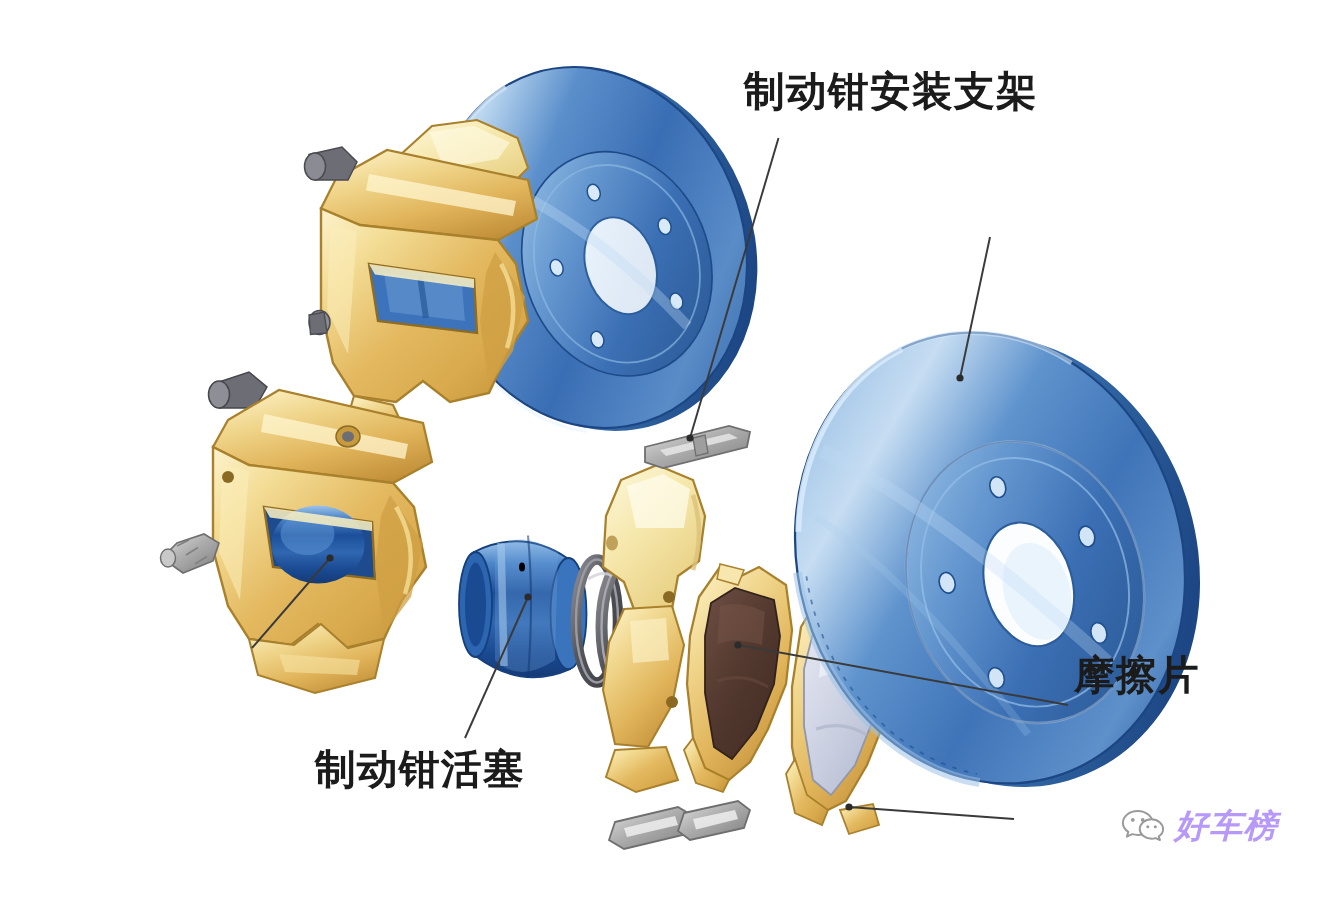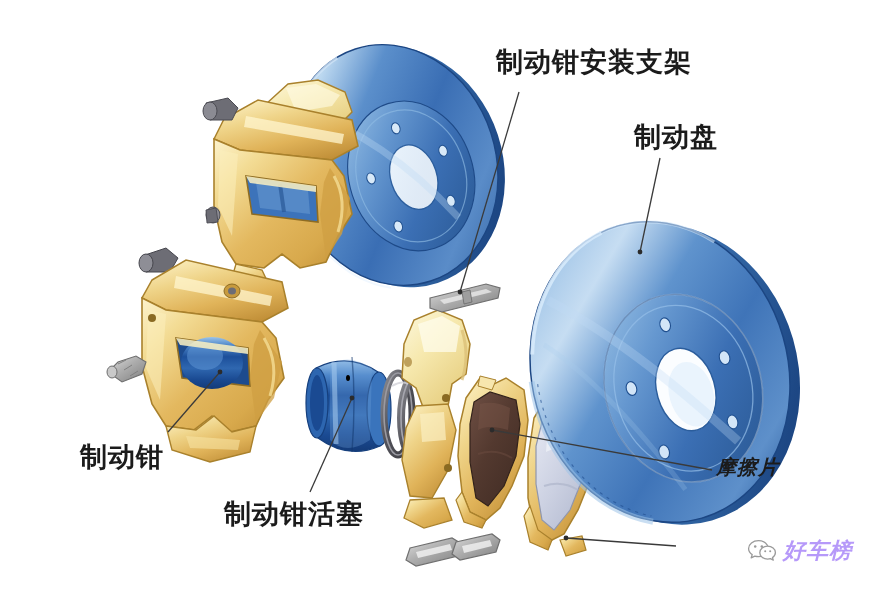--- a/index.html
+++ b/index.html
@@ -21,22 +21,22 @@
     font-family:"DejaVu Sans","Liberation Sans",sans-serif;
     color:#1b1b1b;
     font-weight:700;
     white-space:nowrap;
     letter-spacing:1px;
     line-height:1;
   }
   #lbl-bracket{left:496px;top:48px;font-size:27px;}
   #lbl-disc{left:634px;top:123px;font-size:27px;}
   #lbl-caliper{left:80px;top:443px;font-size:27px;}
-  #lbl-piston{left:224px;top:500px;font-size:27px;}
-  #lbl-friction{left:716px;top:457px;font-size:20px;font-style:italic;}
+  #lbl-piston{left:210px;top:500px;font-size:27px;}
+  #lbl-friction{left:716px;top:437px;font-size:27px;}
   #lbl-lining{left:678px;top:531px;font-size:27px;}
 
   #watermark{
     position:absolute;left:747px;top:536px;
     display:flex;align-items:center;gap:6px;
     opacity:.62;
   }
   #wm-text{
     font-family:"DejaVu Serif","Liberation Serif",serif;
     font-style:italic;
@@ -346,22 +346,20 @@
       <circle cx="460" cy="292" r="2.4"></circle>
       <circle cx="640" cy="252" r="2.4"></circle>
       <circle cx="220" cy="372" r="2.4"></circle>
       <circle cx="352" cy="398" r="2.4"></circle>
       <circle cx="492" cy="430" r="2.4"></circle>
       <circle cx="566" cy="538" r="2.4"></circle>
     </g>
   </svg>
 
   <div class="lbl" id="lbl-bracket">制动钳安装支架</div>
-  <div class="lbl" id="lbl-disc">制动盘</div>
-  <div class="lbl" id="lbl-caliper">制动钳</div>
   <div class="lbl" id="lbl-piston">制动钳活塞</div>
   <div class="lbl" id="lbl-friction">摩擦片</div>
 
   <div id="watermark">
     <svg id="wm-icon" width="30" height="26" viewBox="0 0 30 26">
       <path d="M11.5,2.6 C5.9,2.6 1.6,6.2 1.6,10.5 C1.6,13 3,15.2 5.2,16.6 L4.2,19.8 L7.8,18.1
                C9,18.4 10.2,18.6 11.5,18.6 C17,18.6 21.4,15 21.4,10.7 C21.4,6.3 17,2.6 11.5,2.6 Z" fill="none" stroke="#5d5d5d" stroke-width="1.3" stroke-linejoin="round"></path>
       <circle cx="8.2" cy="8.6" r="1.25" fill="#5d5d5d"></circle>
       <circle cx="14.8" cy="8.6" r="1.25" fill="#5d5d5d"></circle>
       <path d="M20.6,8.2 C24.9,8.2 28.4,11.1 28.4,14.6 C28.4,16.6 27.3,18.4 25.5,19.6

